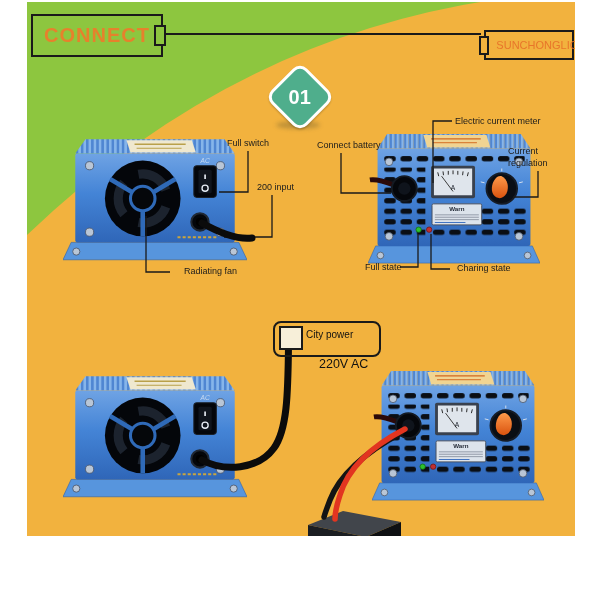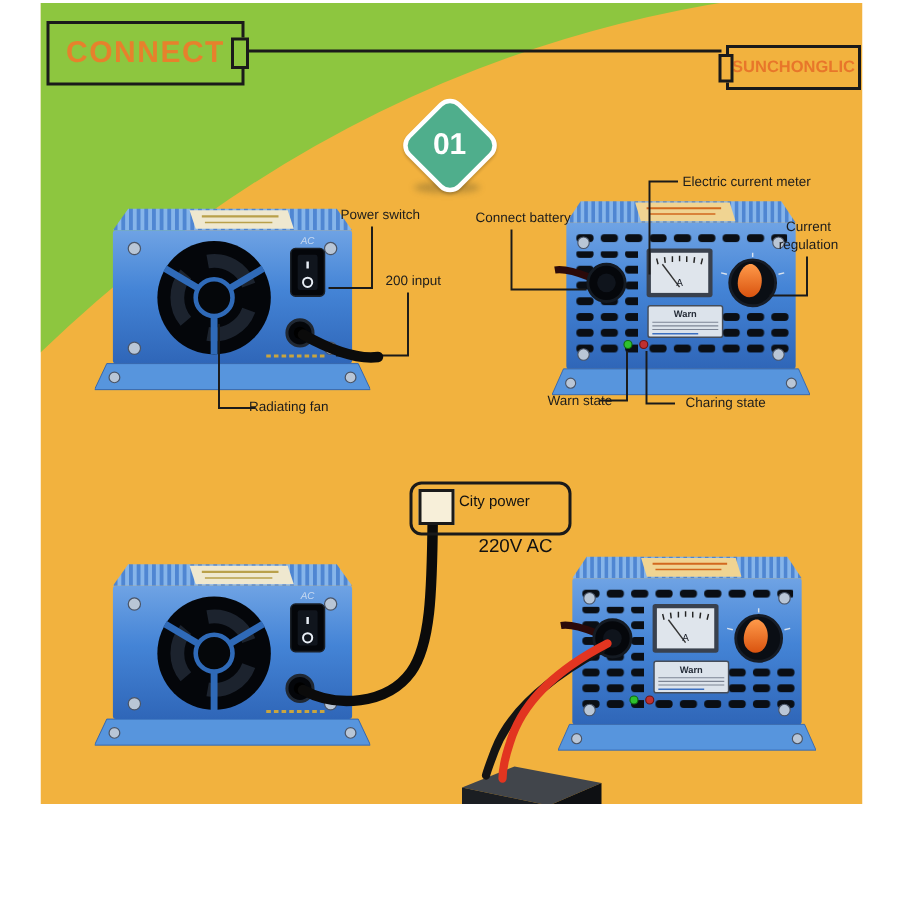--- a/index.html
+++ b/index.html
@@ -13,34 +13,34 @@
   
   .connect-box{left:31px;top:14px;width:128px;height:39px;border:2px solid #1a1a1a;z-index:6;
     display:flex;align-items:center;justify-content:center;}
   .connect-box span{font-size:20px;letter-spacing:1px;color:var(--orange,#ee7c2b);font-weight:bold;opacity:.92;}
   .connector{border:2px solid #1a1a1a;z-index:7;}
   .connector-a{left:154px;top:25px;width:8px;height:17px;background:var(--green,#8dc63f);}
   .connector-b{left:479px;top:36px;width:6px;height:15px;background:var(--yellow,#f2b23e);}
   .connect-line{left:163px;top:33px;width:318px;height:2px;background:#1a1a1a;z-index:6;}
   .brand-box{left:484px;top:30px;width:86px;height:26px;border:2px solid #1a1a1a;z-index:6;
     display:flex;align-items:center;justify-content:center;}
-  .brand-box span{font-size:11px;font-weight:bold;color:var(--brand-orange,#e8762a);}
+  .brand-box span{font-size:11px;font-weight:normal;color:var(--brand-orange,#e8762a);padding-left:16px;}
   .step-diamond{left:275px;top:72px;width:44px;height:44px;background:var(--teal,#4fae8c);
     border:3px solid #fff;border-radius:10px;transform:rotate(45deg);z-index:6;
     display:flex;align-items:center;justify-content:center;box-shadow:1px 1px 2px rgba(0,0,0,.2);}
   .step-diamond span{transform:rotate(-45deg);color:#fff;font-weight:bold;font-size:20px;}
   .step-shadow{left:276px;top:121px;width:44px;height:8px;border-radius:50%;
     background:rgba(60,60,40,.28);filter:blur(2px);z-index:5;}
   
   .charger{z-index:4;}
   .overlay{left:0;top:0;width:600px;height:600px;z-index:5;pointer-events:none;}
   .callout{fill:none;stroke:#1a1a1a;stroke-width:1.3px;}
   
   .lbl{font-size:9px;color:var(--label-text,#1c1c1c);z-index:6;white-space:nowrap;}
-  .lbl-wrap{white-space:normal;text-align:center;line-height:11.5px;}
+  .lbl-wrap{white-space:normal;text-align:left;line-height:11.5px;}
   .city-box{left:273px;top:321px;width:104px;height:32px;border:2px solid #1a1a1a;border-radius:8px;z-index:6;}
   .plug-frame{left:279px;top:326px;width:20px;height:20px;border:2px solid #1a1a1a;background:#f7efd9;z-index:6;}
   .city-label{left:306px;top:329px;font-size:10px;color:#111;z-index:7;}
   .v-label{font-size:12.5px;font-weight:normal;color:#111;z-index:6;}
 </style>
 </head>
 <body>
 
 <div class="page">
 
@@ -207,27 +207,27 @@
   <div class="abs connect-line"></div>
   <div class="abs connector connector-b"></div>
   <div class="abs brand-box">
     <span>SUNCHONGLIC</span>
   </div>
   <div class="abs step-shadow"></div>
   <div class="abs step-diamond">
     <span>01</span>
   </div>
 
-  <div class="abs lbl" style="left:227px;top:138px">Power switch</div>
+  <div class="abs lbl" style="left:227px;top:138px">Full switch</div>
   <div class="abs lbl" style="left:257px;top:182px">200 input</div>
-  <div class="abs lbl" style="left:166px;top:266px">Radiating fan</div>
+  <div class="abs lbl" style="left:184px;top:266px">Radiating fan</div>
   <div class="abs lbl" style="left:455px;top:116px">Electric current meter</div>
   <div class="abs lbl" style="left:317px;top:140px">Connect battery</div>
   <div class="abs lbl lbl-wrap" style="left:508px;top:146px;width:62px">Current regulation</div>
-  <div class="abs lbl" style="left:365px;top:262px">Warn state</div>
+  <div class="abs lbl" style="left:365px;top:262px">Full state</div>
   <div class="abs lbl" style="left:457px;top:263px">Charing state</div>
 
   <div class="abs city-box"></div>
   <div class="abs plug-frame"></div>
   <div class="abs city-label">City power</div>
   <div class="abs v-label" style="left:319px;top:357px">220V AC</div>
   <div class="abs v-label" style="left:404px;top:555px">12V DC</div>
 
   <div class="abs white-strip" style="left:0;top:0;width:27px;height:600px"></div>
   <div class="abs white-strip" style="left:575px;top:0;width:25px;height:600px"></div>

